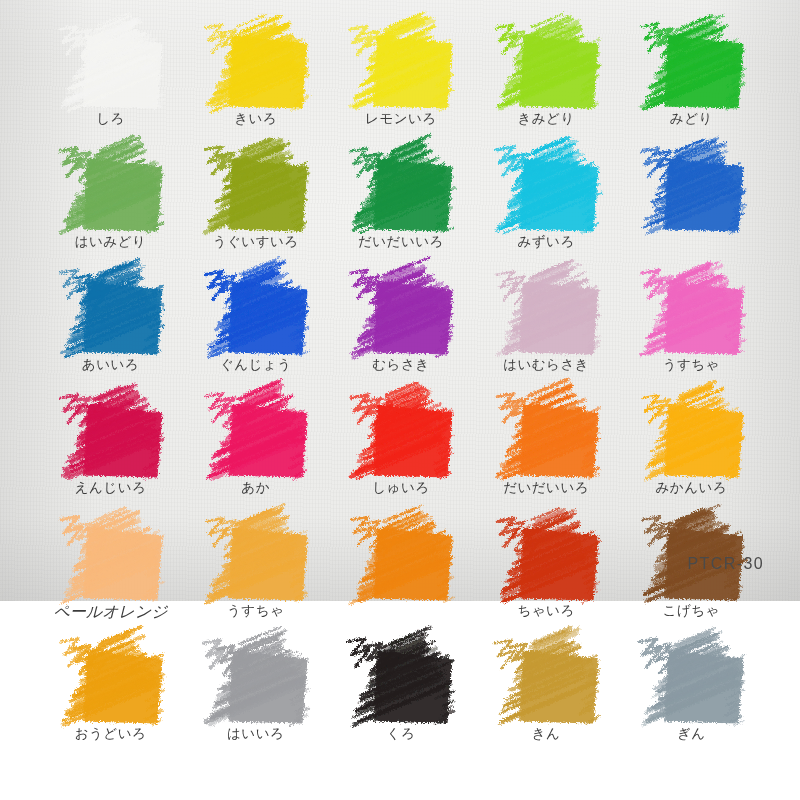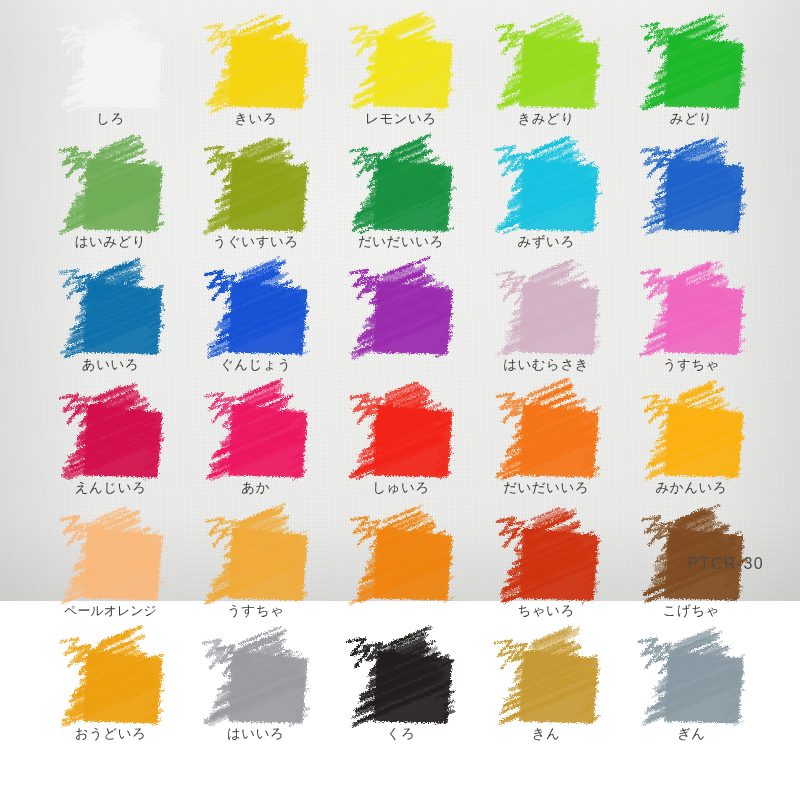--- a/index.html
+++ b/index.html
@@ -83,21 +83,21 @@
     left: 0;
     right: 0;
     top: 94px;
     text-align: center;
     font-size: 13.5px;
     letter-spacing: .5px;
     color: #3b3b3b;
     white-space: nowrap;
     font-family: "DejaVu Sans", "Liberation Sans", sans-serif;
   }
-  .cell.narrow .caption { font-size: 13px; letter-spacing: 0; }
+  .cell.narrow .caption { font-size: 16px; letter-spacing: 0; font-style: italic; }
 
   
   #code {
     position: absolute;
     right: 36px;
     bottom: 28px;
     font-size: 16px;
     letter-spacing: 1.4px;
     color: #4a4a4a;
     z-index: 4;
@@ -1153,20 +1153,21 @@
                 <path d="M 94.3 63.1 L 104.3 58.1" stroke-width="2.49" opacity="0.73"></path>
                 <path d="M 93.9 68.8 L 103.9 63.8" stroke-width="2.24" opacity="0.79"></path>
                 <path d="M 93.0 73.7 L 103.0 68.7" stroke-width="3.09" opacity="0.76"></path>
                 <path d="M 93.8 77.2 L 103.8 72.2" stroke-width="1.44" opacity="0.52"></path>
                 <path d="M 88.4 82.6 L 98.4 77.6" stroke-width="1.99" opacity="0.57"></path>
                 <path d="M 88.5 88.7 L 98.5 83.7" stroke-width="1.59" opacity="0.78"></path>
               </g>
             </g>
           </svg>
         </div>
+        <div class="caption">むらさき</div>
       </div>
       <div class="cell">
         <div class="swatch">
           <svg viewBox="0 0 108 92" preserveAspectRatio="none">
             <defs>
               <filter id="fg14" x="-25%" y="-25%" width="150%" height="150%">
                 <feTurbulence type="fractalNoise" baseFrequency="0.62" numOctaves="4" seed="241" result="n"></feTurbulence>
                 <feDisplacementMap in="SourceGraphic" in2="n" scale="5.5" xChannelSelector="R" yChannelSelector="G"></feDisplacementMap>
               </filter>
             </defs>

